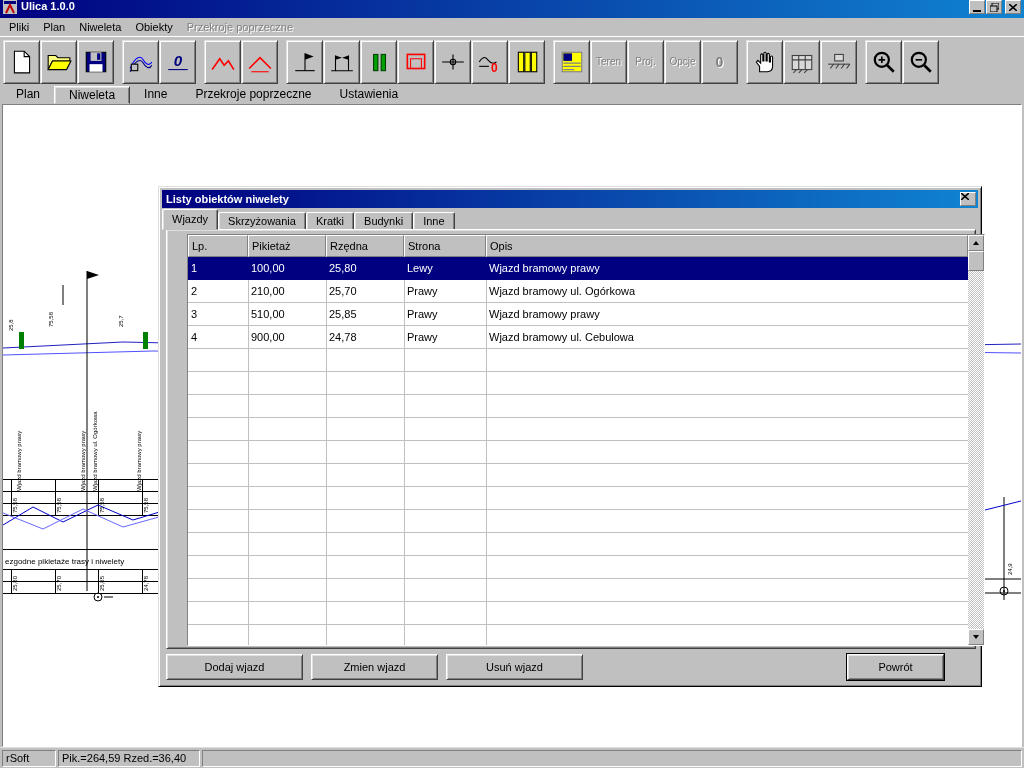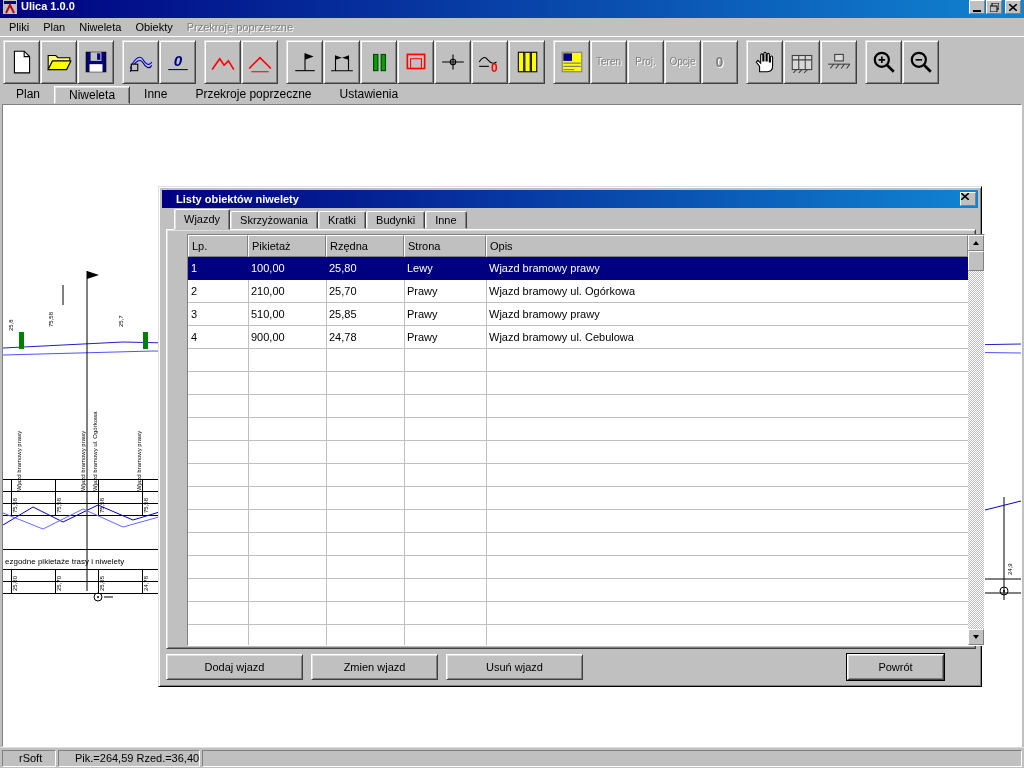--- a/index.html
+++ b/index.html
@@ -46,25 +46,25 @@
   .canvas svg{position:absolute;left:0;top:0}
   .t6{font-size:6px;fill:#000}
   .t7{font-size:8px;fill:#000}
 
   
   .dialog{position:absolute;left:155px;top:81px;width:824px;height:501px;background:#c0c0c0;
           border:1px solid;border-color:#dfdfdf #000 #000 #dfdfdf;
           box-shadow:inset 1px 1px 0 #fff,inset -1px -1px 0 #808080;z-index:5}
   .dlg-title{position:absolute;left:3px;top:3px;right:3px;height:18px;
              background:linear-gradient(90deg,#000080,#1084d0);
-             display:flex;align-items:center;padding-left:14px}
+             display:flex;align-items:center;padding-left:4px}
   .dlg-title span{color:#fff;font-weight:bold}
   .dlg-close{position:absolute;right:2px;top:2px;width:16px;height:14px;
              display:flex;align-items:center;justify-content:center}
-  .dlg-tabs{position:absolute;left:15px;top:24px;height:19px;display:flex;}
+  .dlg-tabs{position:absolute;left:3px;top:24px;height:19px;display:flex;align-items:flex-end}
   .dtab{height:18px;line-height:17px;padding:0 9px;position:relative;
         border:1px solid;border-color:#fff #404040 transparent #fff;border-radius:2px 2px 0 0;
         box-shadow:inset 1px 0 0 #dfdfdf,inset -1px 0 0 #808080;background:#c0c0c0}
   .dtab.active{height:21px;line-height:19px;top:0;margin-top:-2px;z-index:3;
                border-bottom:1px solid #c0c0c0}
   .tab-page{position:absolute;left:7px;top:42px;width:810px;height:420px;background:#c0c0c0;
             border:1px solid;border-color:#fff #404040 #404040 #fff;
             box-shadow:inset 1px 1px 0 #dfdfdf,inset -1px -1px 0 #808080}
   .tbl{position:absolute;left:20px;top:4px;width:798px;height:412px;background:#fff;
        border:1px solid;border-color:#808080 #fff #fff #808080}
@@ -89,21 +89,21 @@
   .arr-down{width:0;height:0;border-left:3px solid transparent;border-right:3px solid transparent;border-top:4px solid #000}
 
   
   .btn{position:absolute;height:26px;display:flex;align-items:center;justify-content:center;
        background:#c0c0c0;border:1px solid;border-color:#fff #404040 #404040 #fff;
        box-shadow:inset 1px 1px 0 #dfdfdf,inset -1px -1px 0 #808080;font-size:11px}
   .btn.default{box-shadow:0 0 0 1px #000,inset 1px 1px 0 #dfdfdf,inset -1px -1px 0 #808080}
 
   
   .statusbar{position:absolute;left:0;top:747px;width:1024px;height:21px;background:#c0c0c0;border-top:1px solid #dfdfdf}
-  .spanel{position:absolute;top:2px;height:17px;line-height:15px;padding-left:16px;
+  .spanel{position:absolute;top:2px;height:17px;line-height:15px;padding-left:3px;
           border:1px solid;border-color:#808080 #fff #fff #808080;overflow:hidden;white-space:nowrap}
 </style>
 </head>
 <body>
 
 <div class="titlebar">
   <svg width="14" height="14">
       <rect width="14" height="14" fill="#c0c0c0"></rect>
       <rect x="1" y="1" width="12" height="3" fill="#000080"></rect>
       <path d="M3 13L7 5l4 8" fill="none" stroke="#c00000" stroke-width="2"></path>

